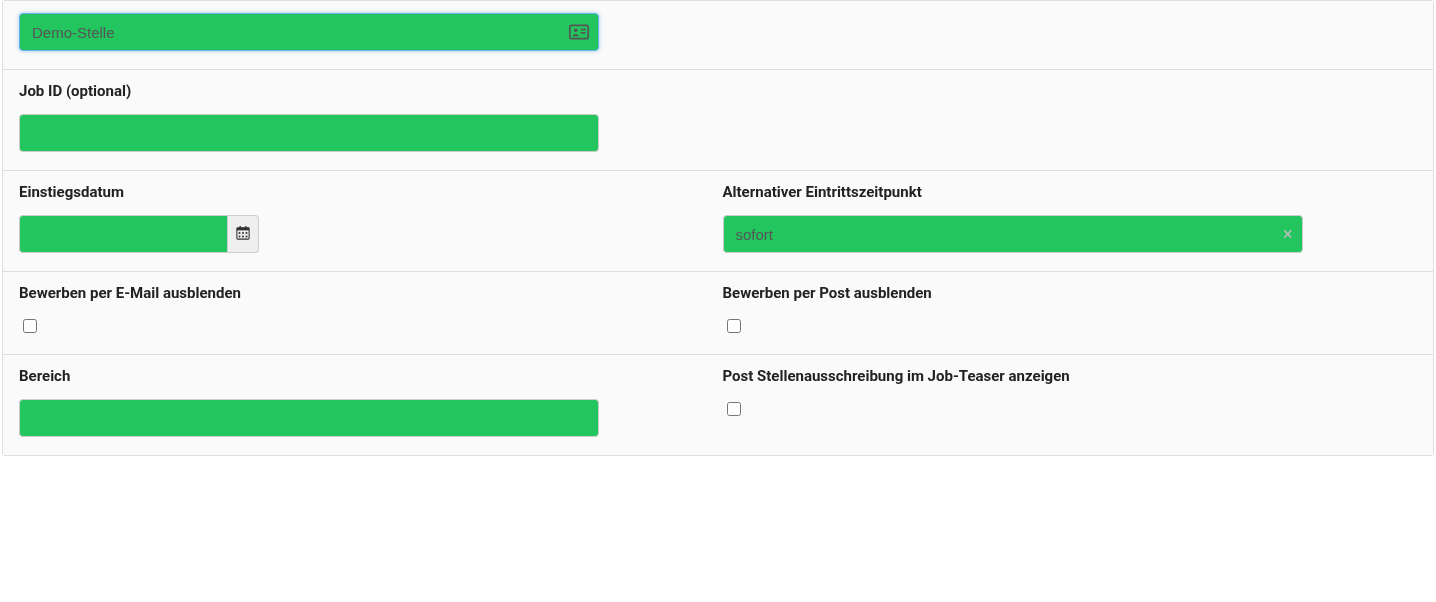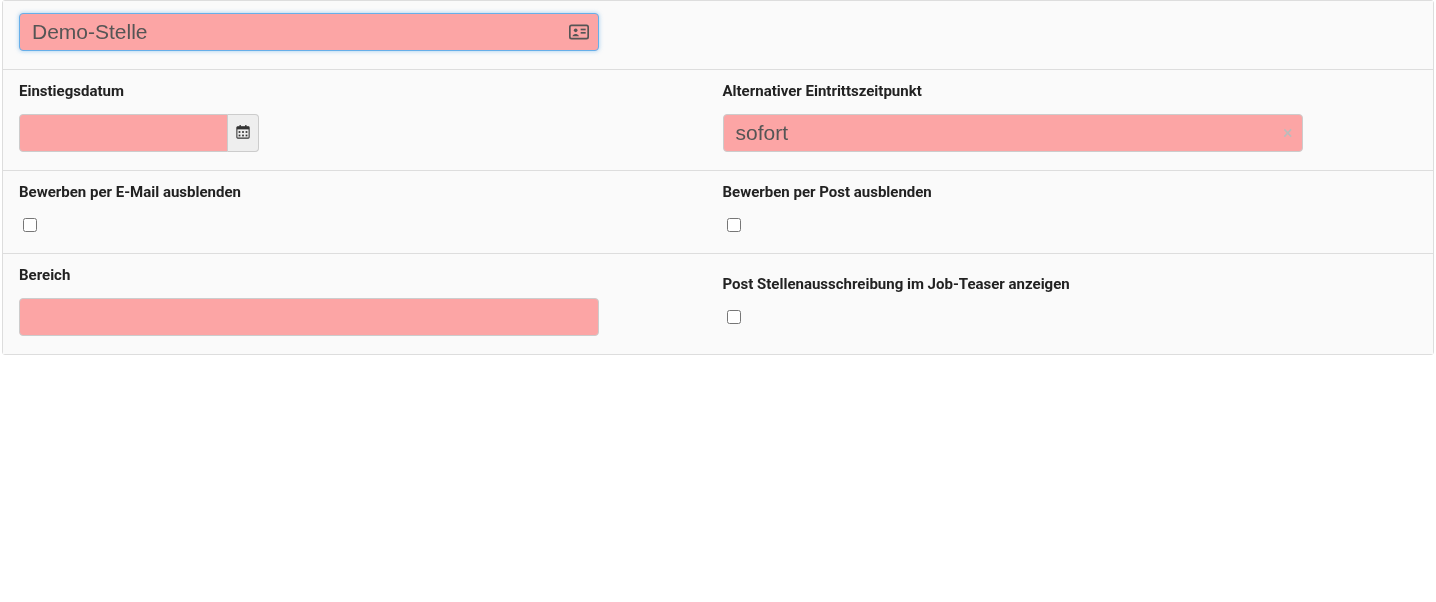--- a/index.html
+++ b/index.html
@@ -18,44 +18,43 @@
   }
   .section {
     padding: 12px 16px 18px 16px;
     background: #fafafa;
     border-bottom: 1px solid #ddd;
   }
   .section:last-child { border-bottom: none; }
   .row {
     display: flex;
     gap: 0;
-    align-items: center;
   }
   .col {
     flex: 1;
     min-width: 0;
   }
   .col + .col {
     margin-left: 9px;
   }
   label.field-label {
     display: block;
     font-weight: 700;
     font-size: 15px;
     color: #222;
     margin-bottom: 14px;
   }
   .text-input {
     width: 580px;
     max-width: 100%;
     height: 38px;
     padding: 6px 12px;
-    font-size: 21px;
+    font-size: 15px;
     color: #555;
-    background: #fca5a5;
+    background: #22c55e;
     border: 1px solid #ccc;
     border-radius: 4px;
     outline: none;
   }
   .text-input.focus {
     border-color: #66afe9;
     box-shadow: 0 0 4px rgba(102,175,233,.6);
   }
   .input-with-badge {
     position: relative;
@@ -128,20 +127,24 @@
           <rect x="1" y="1" width="22" height="16" rx="2"></rect>
           <circle cx="8" cy="7" r="2.2" fill="#555" stroke="none"></circle>
           <path d="M4 14c1-2 3-2.5 4-2.5s3 .5 4 2.5" fill="#555" stroke="none"></path>
           <line x1="14" y1="6" x2="20" y2="6"></line>
           <line x1="14" y1="10" x2="20" y2="10"></line>
         </svg>
       </span>
     </div>
   </div>
 
+  <div class="section">
+    <label class="field-label">Job ID (optional)</label>
+    <input type="text" class="text-input" value="" style="">
+  </div>
 
   <div class="section">
     <div class="row">
       <div class="col">
         <label class="field-label">Einstiegsdatum</label>
         <div class="input-group">
           <input type="text" class="text-input" value="" style="">
           <div class="addon">
             <span>
               <svg viewBox="0 0 16 16" width="14" height="14" fill="#333">

